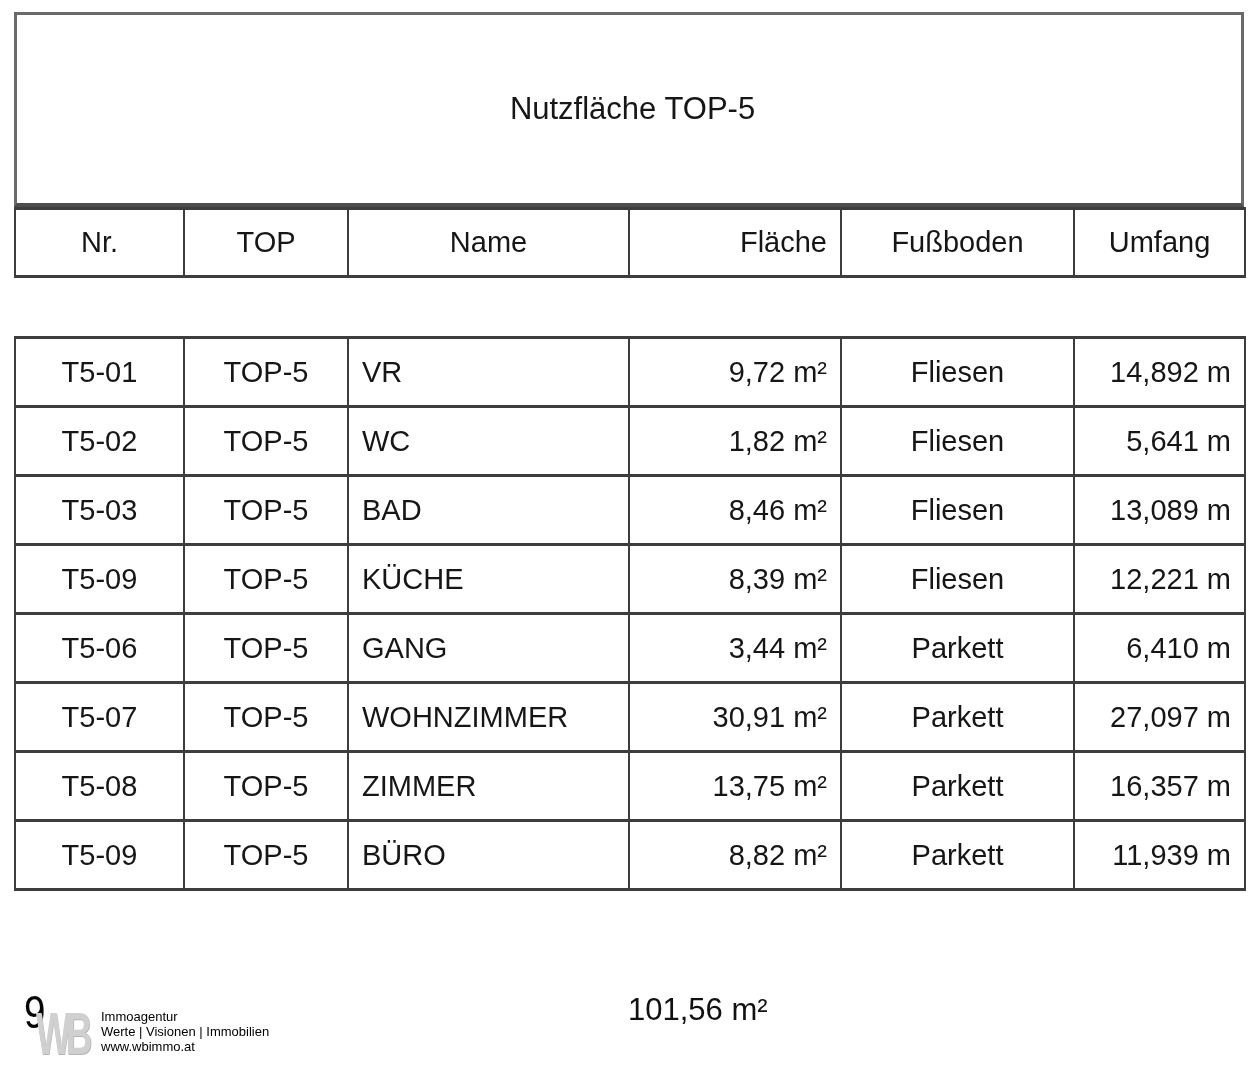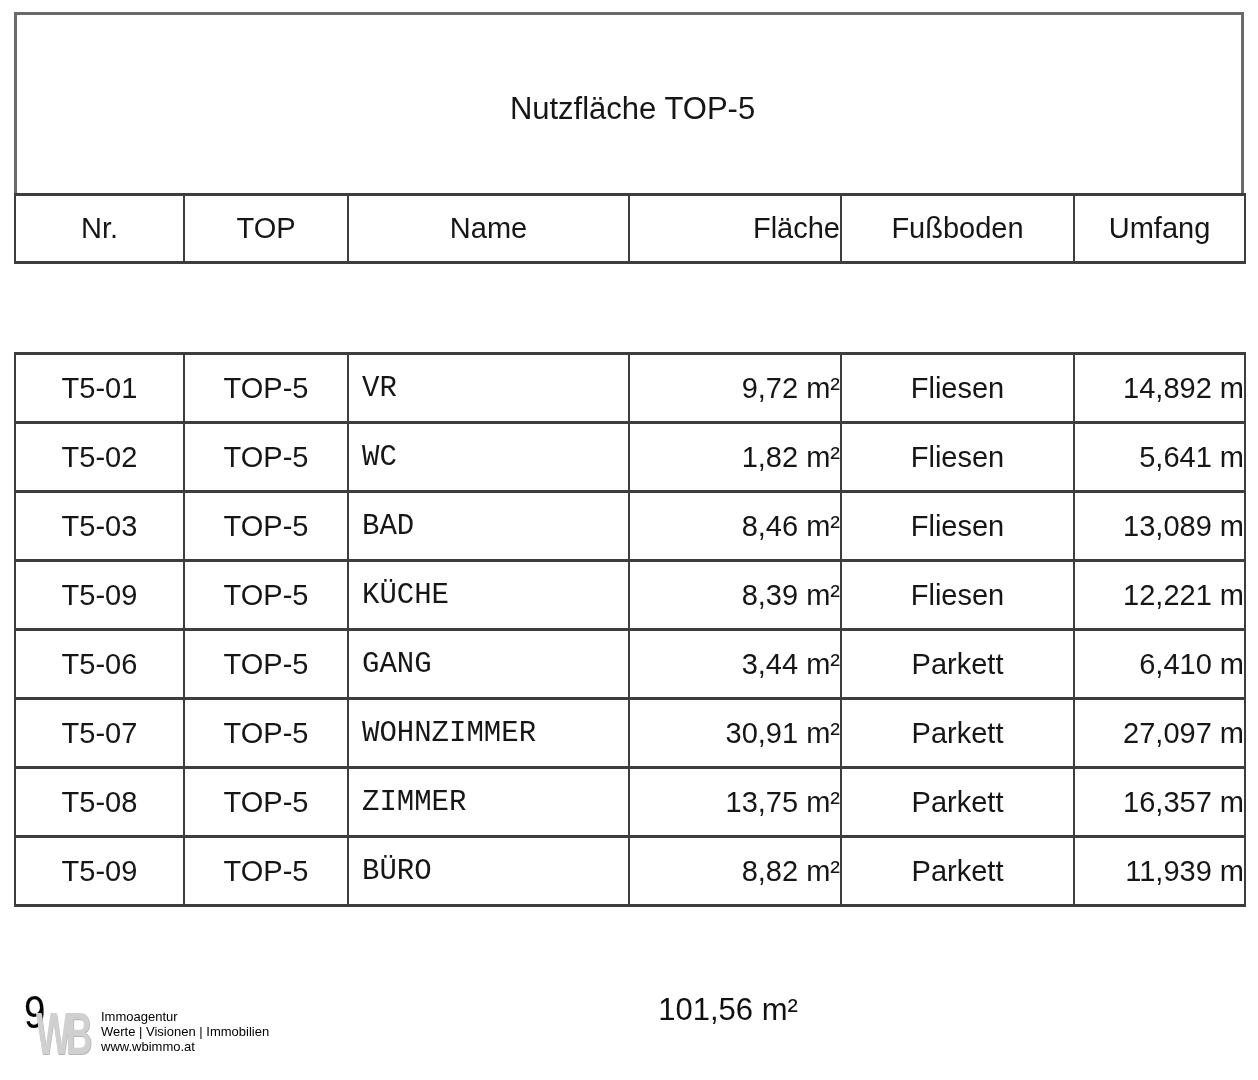--- a/index.html
+++ b/index.html
@@ -35,49 +35,49 @@
   }
 
   
   table {
     position: absolute;
     left: 14px;
     width: 1230px;
     border-collapse: collapse;
     table-layout: fixed;
   }
-  .header-table { top: 193px; }
-  .data-table  { top: 352px; }
+  .header-table { top: 207px; }
+  .data-table  { top: 336px; }
 
   th, td {
     box-sizing: border-box;
     border: 2px solid #3d3d3d;
     border-top-width: 3px;
     border-bottom-width: 3px;
     font-size: 29px;
     font-weight: normal;
     padding: 0;
     white-space: nowrap;
     overflow: hidden;
     background: #ffffff;
   }
   .header-table tr { height: 68px; }
   .data-table tr  { height: 69px; }
 
   .al-c { text-align: center; }
-  .al-l { text-align: left;  padding-left: 13px; font-family: Liberation Mono, monospace; }
-  .al-r { text-align: right; padding-right: 0; margin-left: 27px; }
+  .al-l { text-align: left;  padding-left: 13px; }
+  .al-r { text-align: right; padding-right: 13px; margin-left: 27px; }
 
   
   .total {
     position: absolute;
     left: 628px;
     top: 992px;
     width: 200px;
-    text-align: center;
+    text-align: left;
     font-size: 31px;
     color: #111111;
   }
 
   
   .page-num {
     position: absolute;
     left: 24px;
     top: 984px;
     font-size: 47px;

